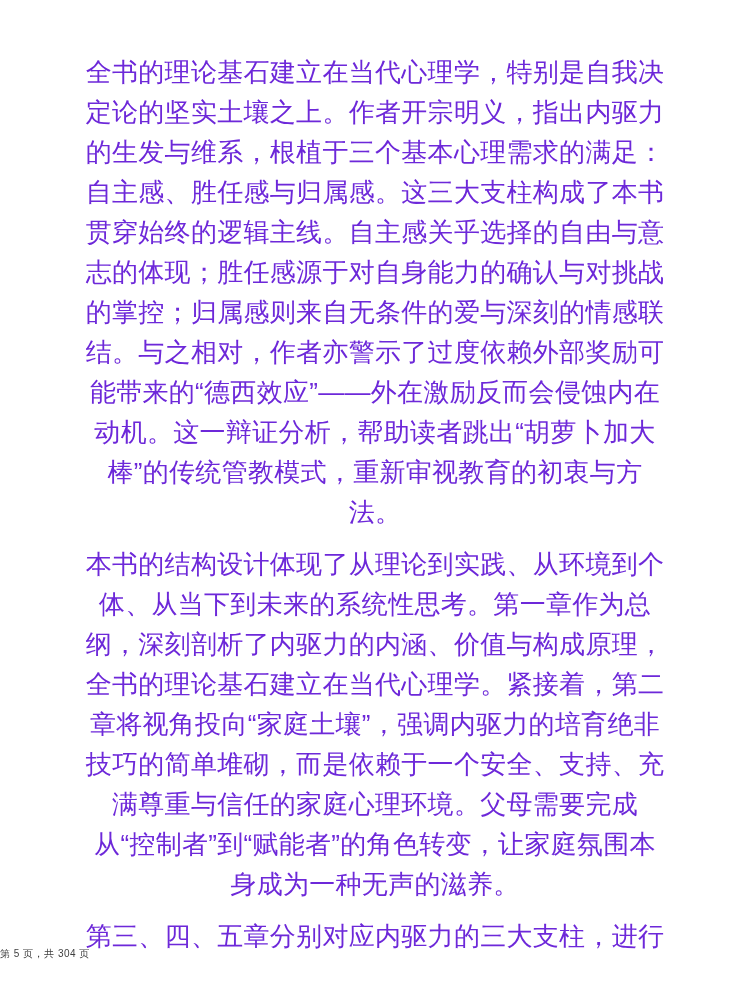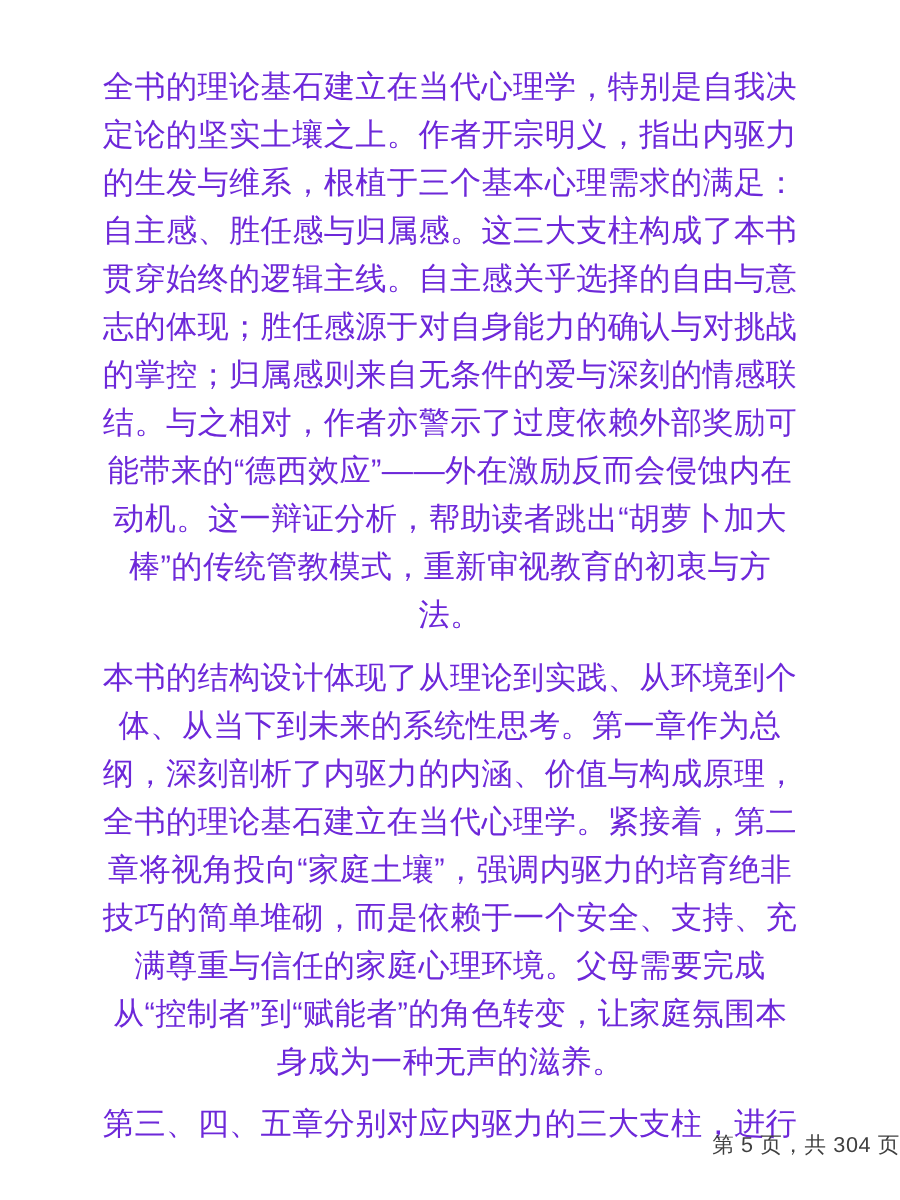--- a/index.html
+++ b/index.html
@@ -33,22 +33,22 @@
     margin: 0 0 12px 0;
   }
   .content p:last-child {
     margin-bottom: 16px;
   }
   .footer {
     position: absolute;
     top: 944px;
     left: 0;
     width: 100%;
-    text-align: right;
-    font-size: 18px;
+    text-align: left;
+    font-size: 10px;
     line-height: 20px;
     font-weight: 400;
     color: #3f3f3f;
     letter-spacing: 0.5px;
   }
 </style>
 </head>
 <body>
 
 <div class="page">

